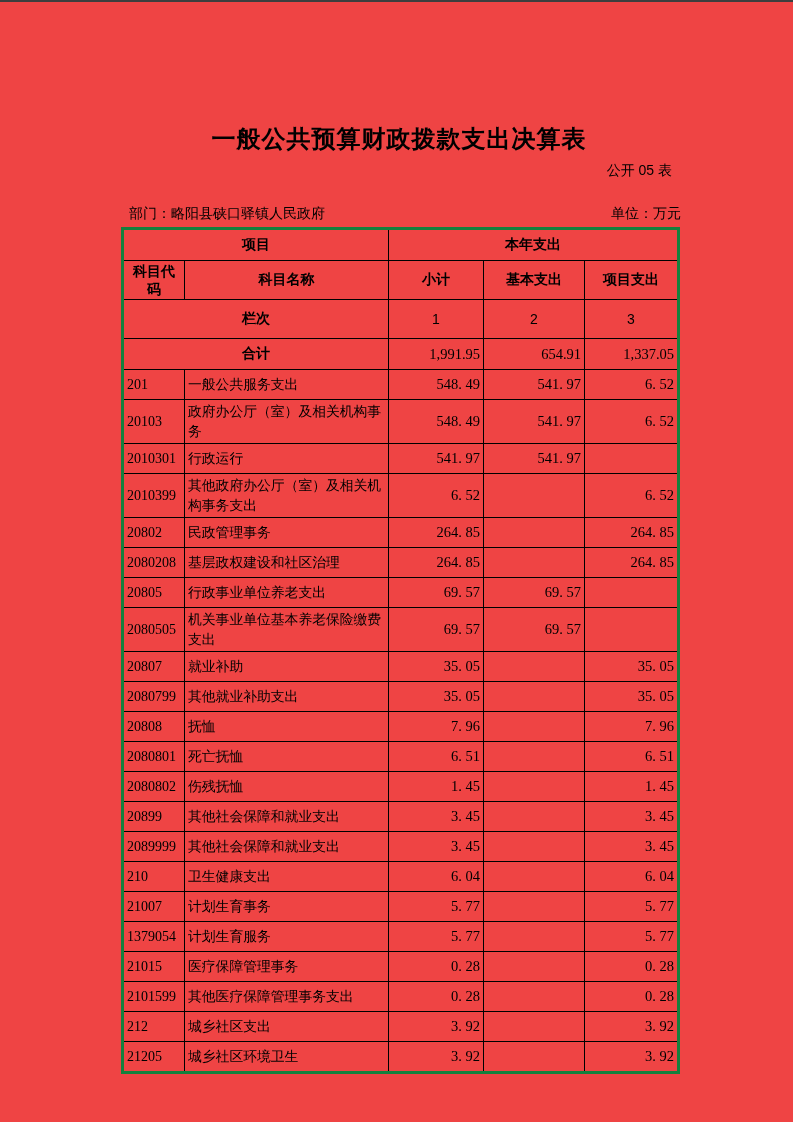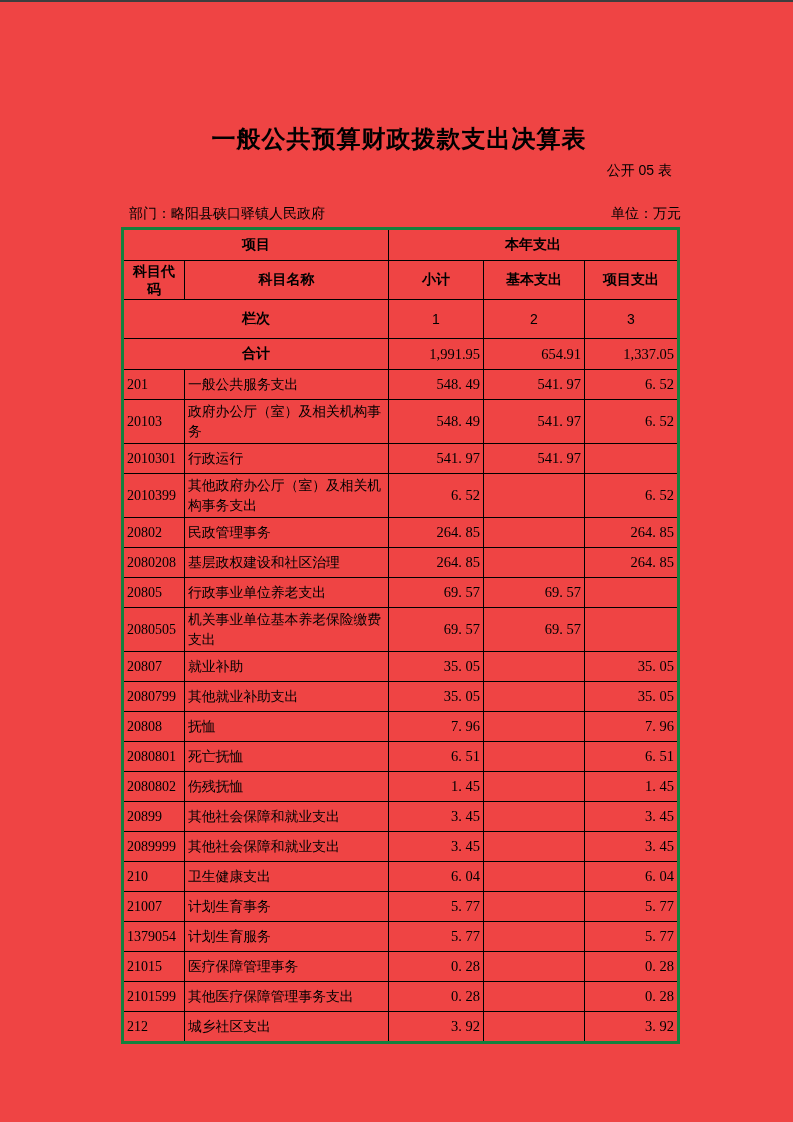--- a/index.html
+++ b/index.html
@@ -286,16 +286,23 @@
           <td class="num-cell"></td>
           <td class="num-cell">0. 28</td>
         </tr>
         <tr class="single">
           <td class="code-cell">212</td>
           <td class="name-cell">城乡社区支出</td>
           <td class="num-cell">3. 92</td>
           <td class="num-cell"></td>
           <td class="num-cell">3. 92</td>
         </tr>
+        <tr class="single">
+          <td class="code-cell">21205</td>
+          <td class="name-cell">城乡社区环境卫生</td>
+          <td class="num-cell">3. 92</td>
+          <td class="num-cell"></td>
+          <td class="num-cell">3. 92</td>
+        </tr>
       </tbody>
   </table>
 
 </div>
 
 </body></html>

